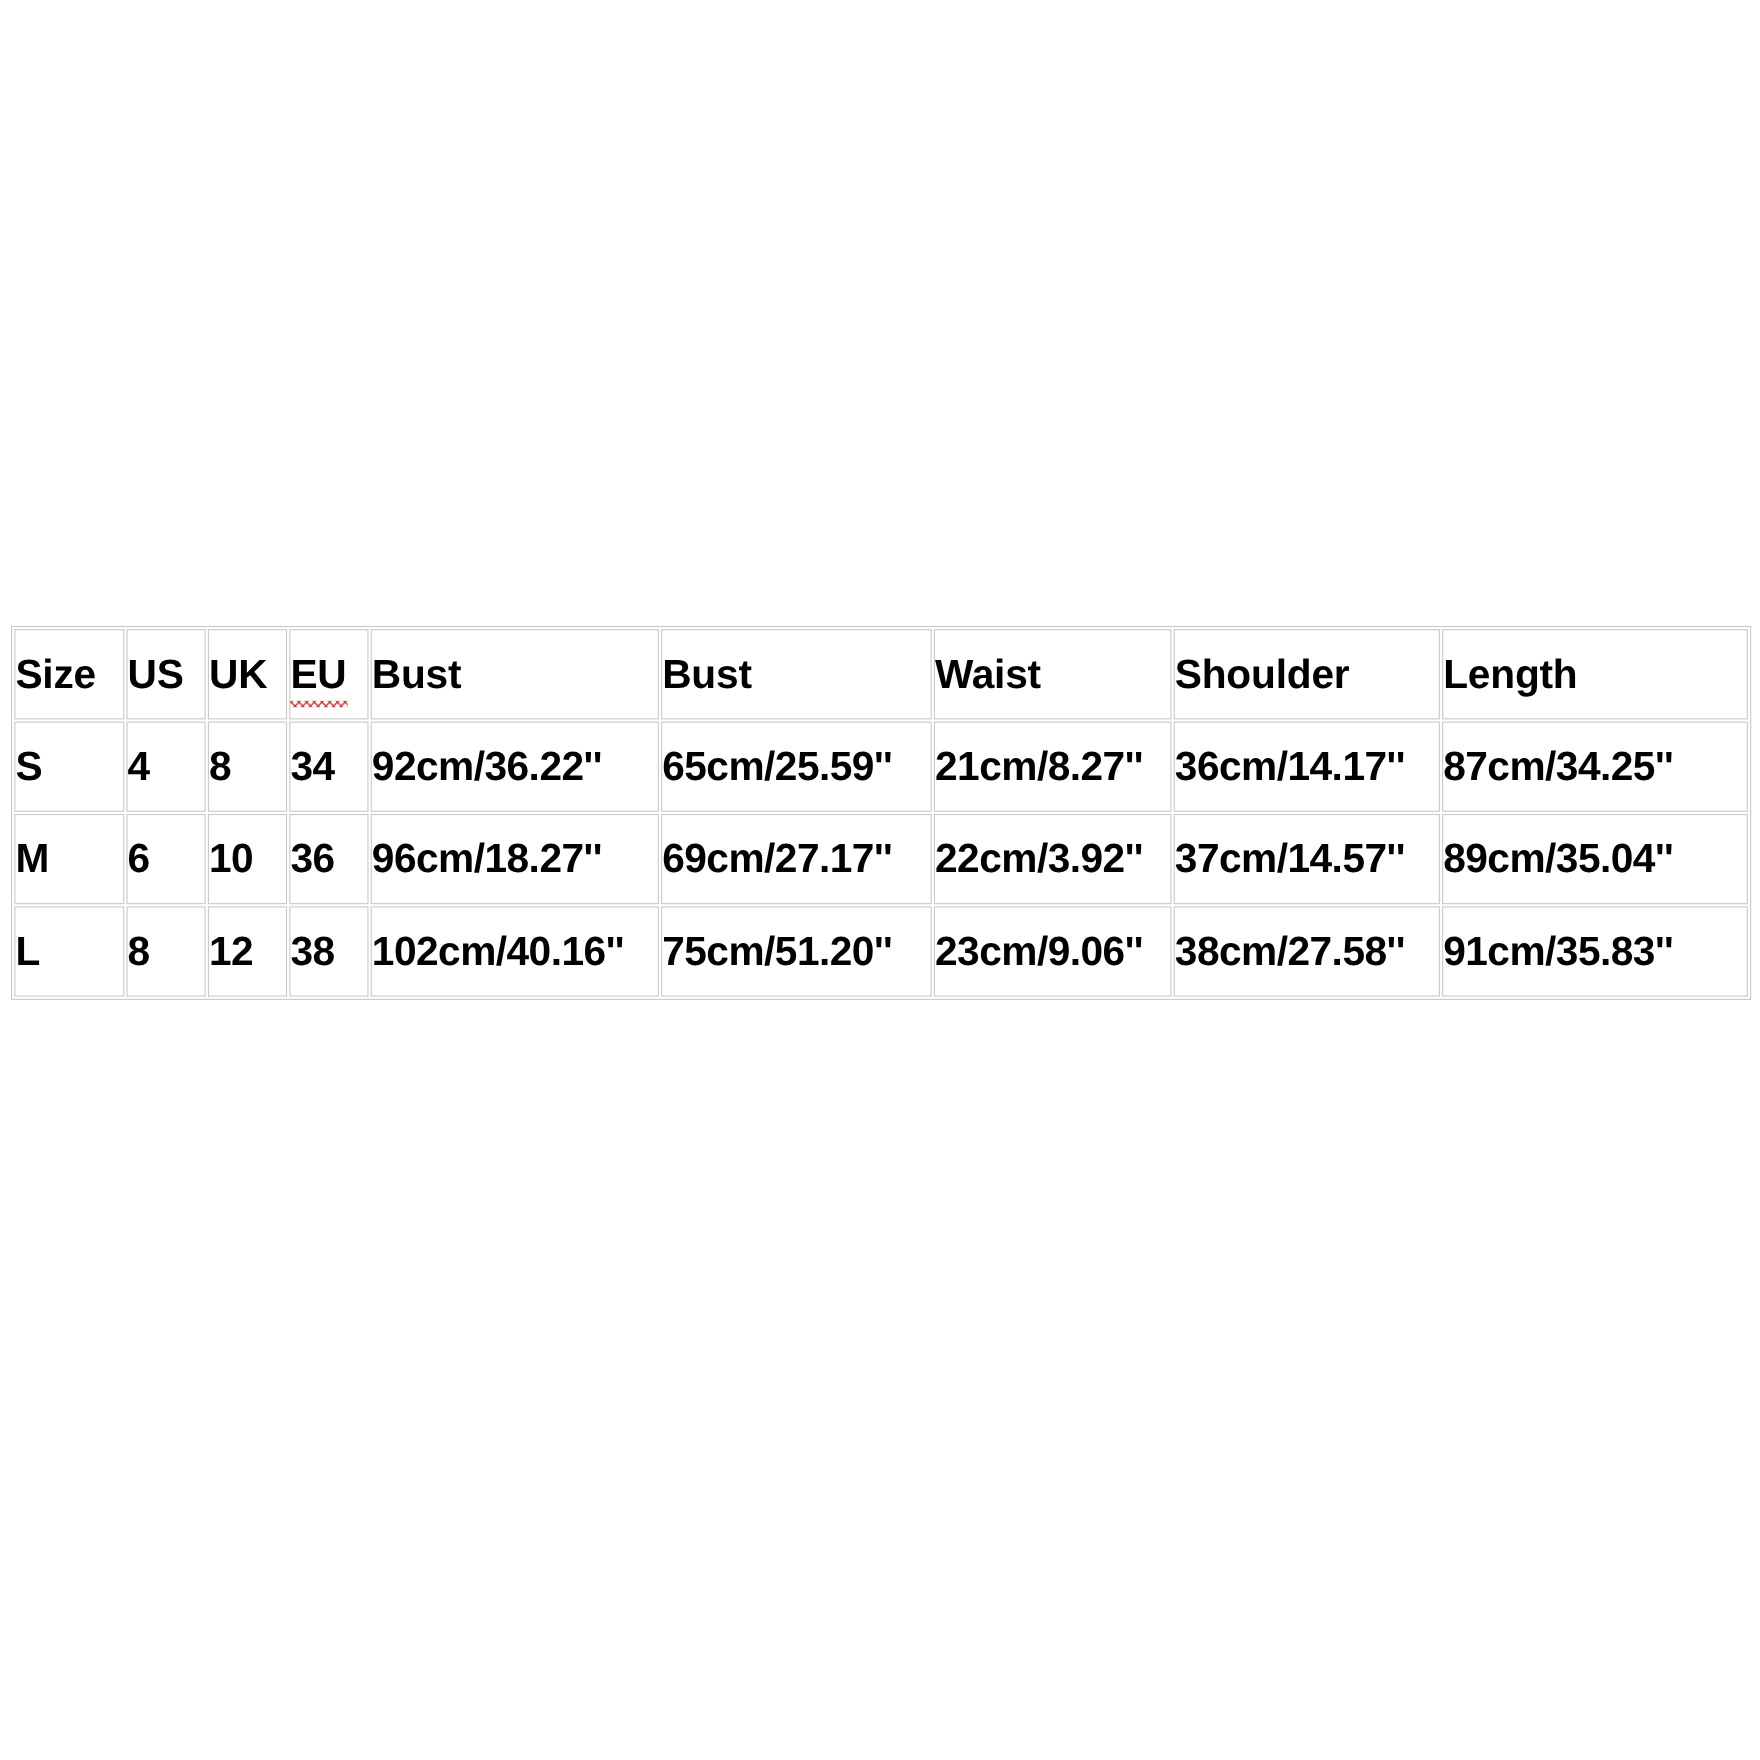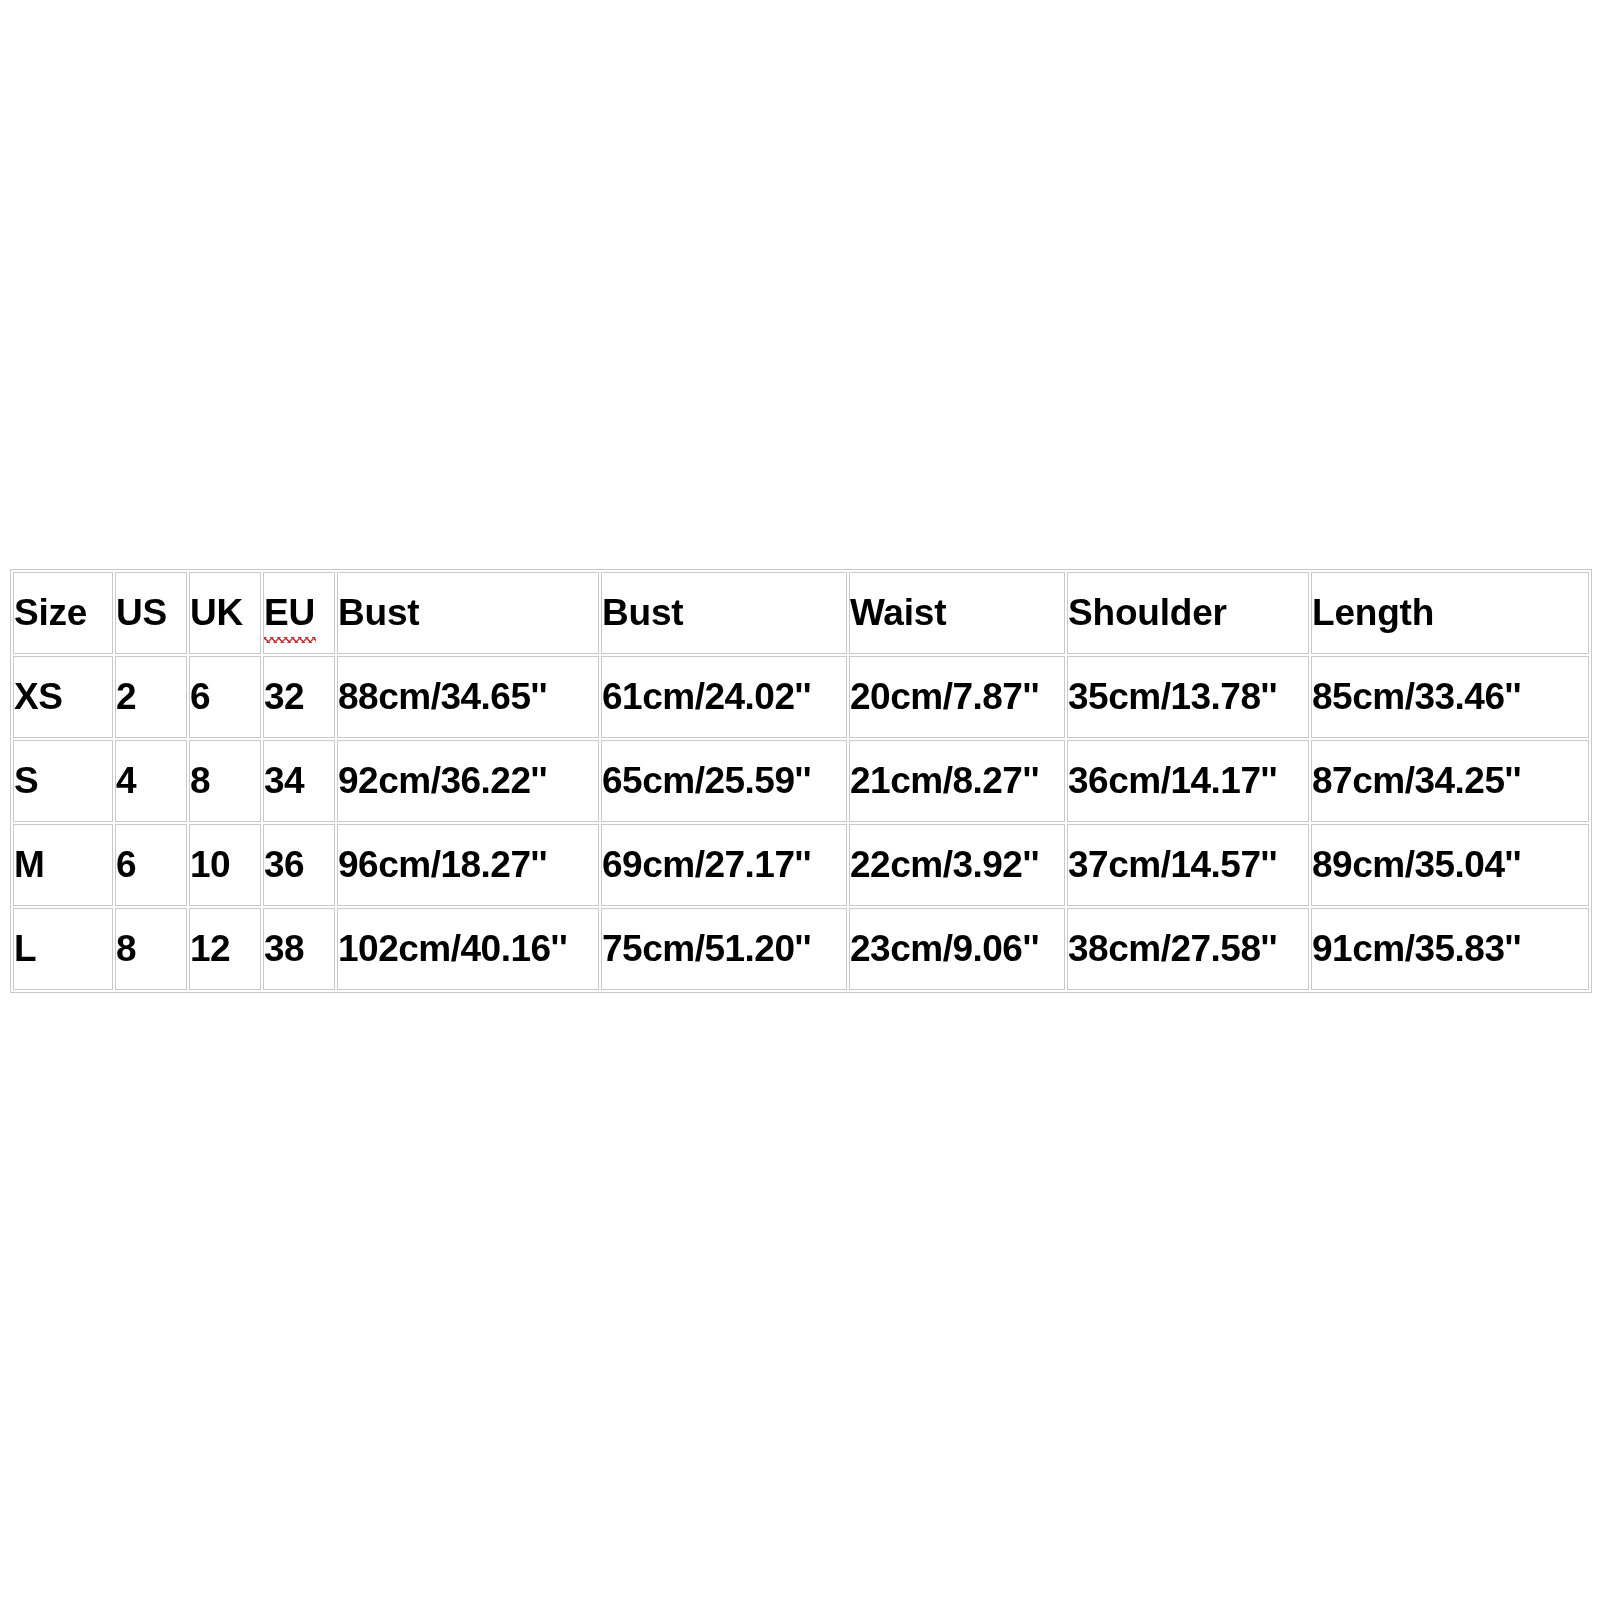--- a/index.html
+++ b/index.html
@@ -118,31 +118,20 @@
         <th>Bust</th>
         <th>Bust</th>
         <th>Waist</th>
         <th>Shoulder</th>
         <th>Length</th>
       </tr>
     </thead>
 
     <tbody>
       <tr>
-        <td>XS</td>
-        <td>2</td>
-        <td>6</td>
-        <td>32</td>
-        <td>88cm/34.65''</td>
-        <td>61cm/24.02''</td>
-        <td>20cm/7.87''</td>
-        <td>35cm/13.78''</td>
-        <td>85cm/33.46''</td>
-      </tr>
-      <tr>
         <td>S</td>
         <td>4</td>
         <td>8</td>
         <td>34</td>
         <td>92cm/36.22''</td>
         <td>65cm/25.59''</td>
         <td>21cm/8.27''</td>
         <td>36cm/14.17''</td>
         <td>87cm/34.25''</td>
       </tr>

